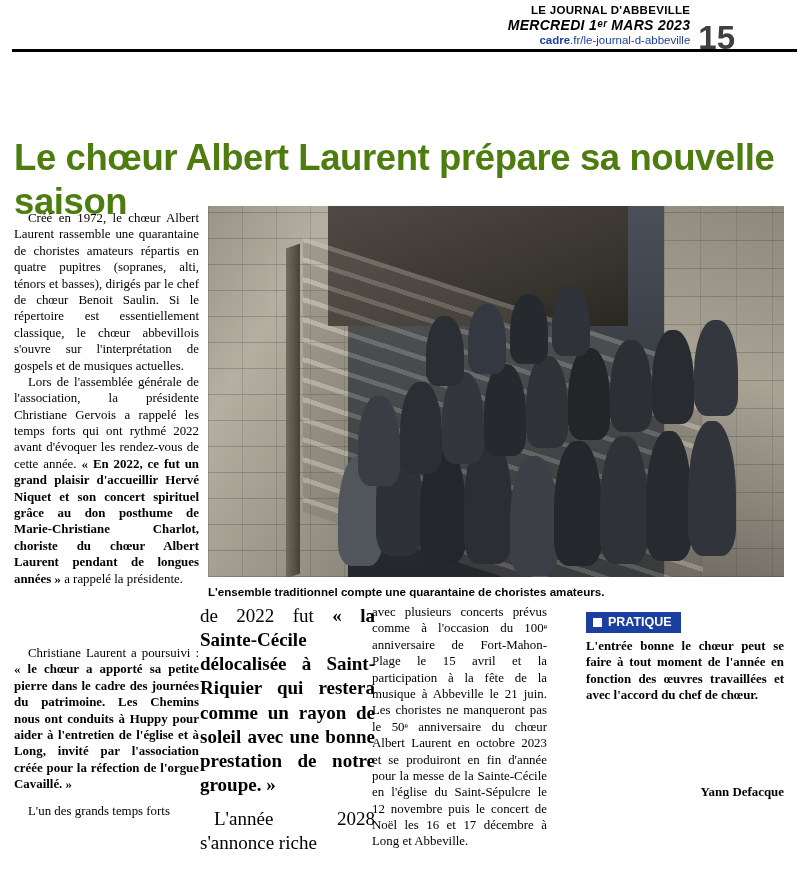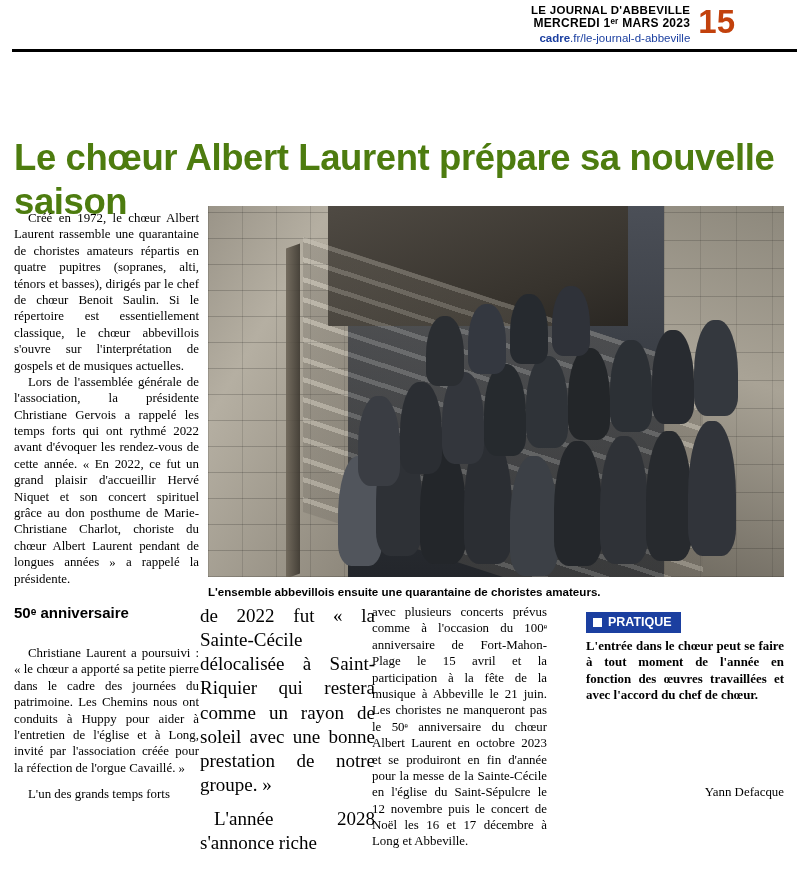--- a/index.html
+++ b/index.html
@@ -40,45 +40,46 @@
     font-family: "Liberation Sans", sans-serif;
     line-height: 1.15;
   }
   .mast-line1 {
     font-size: 11.5px;
     letter-spacing: 0.3px;
     font-weight: 700;
     color: #000;
   }
   .mast-line2 {
-    font-size: 12px;
+    font-size: 14px;
     letter-spacing: 0.3px;
     font-weight: 700;
     color: #000;
+    font-style: italic;
   }
   .mast-line3 {
     font-size: 11.5px;
     font-weight: 700;
     margin-top: 1px;
   }
   .mast-line3 .actu {
     color: #1b3fa0;
     font-weight: 700;
   }
   .mast-line3 .rest {
     color: #1b3fa0;
     font-weight: 400;
   }
   .page-number {
     font-family: "Liberation Sans", sans-serif;
     font-size: 33px;
     font-weight: 700;
     line-height: 0.95;
-    color: #c2410c;
-    margin-top: 2px;
+    color: #404040;
+    margin-top: 18px;
   }
   .rule-top {
     position: absolute;
     left: 12px;
     top: 49px;
     width: 785px;
     height: 2.5px;
     background: #000;
   }
 
@@ -127,21 +128,21 @@
     font-size: 12.9px;
     line-height: 1.27;
     text-align: justify;
     hyphens: auto;
   }
   .col-left p {
     margin: 0 0 0 0;
     text-indent: 14px;
   }
   .bold-run {
-    font-weight: 400;
+    font-weight: 700;
   }
 
   .subhead {
     position: absolute;
     left: 14px;
     top: 604px;
     width: 185px;
     font-family: "Liberation Sans", sans-serif;
     font-weight: 700;
     font-size: 15px;
@@ -303,21 +304,21 @@
     font-weight: 700;
   }
   .pratique-body p { margin: 0; }
   .signature {
     position: absolute;
     left: 586px;
     top: 785px;
     width: 198px;
     text-align: right;
     font-size: 12.9px;
-    font-weight: 400;
+    font-weight: 700;
   }
 </style>
 </head>
 <body>
 
 <div class="page">
 
   <div class="masthead">
     <div class="masthead-inner">
       <div class="masthead-text">
@@ -336,21 +337,20 @@
   <h1 class="headline">Le chœur Albert Laurent prépare sa nouvelle saison</h1>
 
   <div class="col-left">
     <p>Créé en 1972, le chœur Albert Laurent rassemble une quarantaine de choristes amateurs répartis en quatre pupitres (sopranes, alti, ténors et basses), dirigés par le chef de chœur Benoit Saulin. Si le répertoire est essentiellement classique, le chœur abbevillois s'ouvre sur l'interprétation de gospels et de musiques actuelles.</p>
     <p>
       <span>Lors de l'assemblée générale de l'association, la présidente Christiane Gervois a rappelé les temps forts qui ont rythmé 2022 avant d'évoquer les rendez-vous de cette année. </span><span class="bold-run">« En 2022, ce fut un grand plaisir d'accueillir Hervé Niquet et son concert spirituel grâce au don posthume de Marie-Christiane Charlot, choriste du chœur Albert Laurent pendant de longues années »</span><span> a rappelé la présidente.</span>
     </p>
   </div>
 
   <div class="subhead">
-    <div>50ᵉ anniversaire</div>
   </div>
 
   <div class="col-left-2">
     <p>
       <span>Christiane Laurent a poursuivi : </span><span class="bold-run">« le chœur a apporté sa petite pierre dans le cadre des journées du patrimoine. Les Chemins nous ont conduits à Huppy pour aider à l'entretien de l'église et à Long, invité par l'association créée pour la réfection de l'orgue Cavaillé. »</span>
     </p>
     <p class="noindent" style="text-indent:14px;margin-top:10px">L'un des grands temps forts</p>
   </div>
 
   <div class="photo-wrap">
@@ -380,35 +380,35 @@
         <div class="person" style="left:282px;top:54px;width:42px;height:92px;background:#2c3035;"></div>
         <div class="person" style="left:324px;top:44px;width:42px;height:94px;background:#282b30;"></div>
         <div class="person" style="left:366px;top:34px;width:44px;height:96px;background:#34383e;"></div>
         <div class="person" style="left:98px;top:30px;width:38px;height:70px;background:#2b2e32;"></div>
         <div class="person" style="left:140px;top:18px;width:38px;height:70px;background:#343840;"></div>
         <div class="person" style="left:182px;top:8px;width:38px;height:70px;background:#262a2f;"></div>
         <div class="person" style="left:224px;top:0px;width:38px;height:70px;background:#2f3239;"></div>
       </div>
     </div>
   </div>
-  <div class="caption">L'ensemble abbevillois ensuite une quarantaine de choristes amateurs.</div>
+  <div class="caption">L'ensemble traditionnel compte une quarantaine de choristes amateurs.</div>
 
   <div class="col-mid">
     <p class="noindent">
       <span>de 2022 fut </span><span class="bold-run">« la Sainte-Cécile délocalisée à Saint-Riquier qui restera comme un rayon de soleil avec une bonne prestation de notre groupe. »</span>
     </p>
     <p style="margin-top:10px">L'année 2028 s'annonce riche</p>
   </div>
 
   <div class="col-mid2">
     <p>avec plusieurs concerts prévus comme à l'occasion du 100ᵉ anniversaire de Fort-Mahon-Plage le 15 avril et la participation à la fête de la musique à Abbeville le 21 juin. Les choristes ne manqueront pas le 50ᵉ anniversaire du chœur Albert Laurent en octobre 2023 et se produiront en fin d'année pour la messe de la Sainte-Cécile en l'église du Saint-Sépulcre le 12 novembre puis le concert de Noël les 16 et 17 décembre à Long et Abbeville.</p>
   </div>
 
   <div class="pratique-tag">
     <span class="pratique-square"></span>
     <span>PRATIQUE</span>
   </div>
   <div class="pratique-body">
-    <p>L'entrée dans le chœur peut se faire à tout moment de l'année en fonction des œuvres travaillées et avec l'accord du chef de chœur.</p>
+    <p>L'entrée bonne le chœur peut se faire à tout moment de l'année en fonction des œuvres travaillées et avec l'accord du chef de chœur.</p>
   </div>
   <div class="signature">Yann Defacque</div>
 
 </div>
 
 </body></html>

